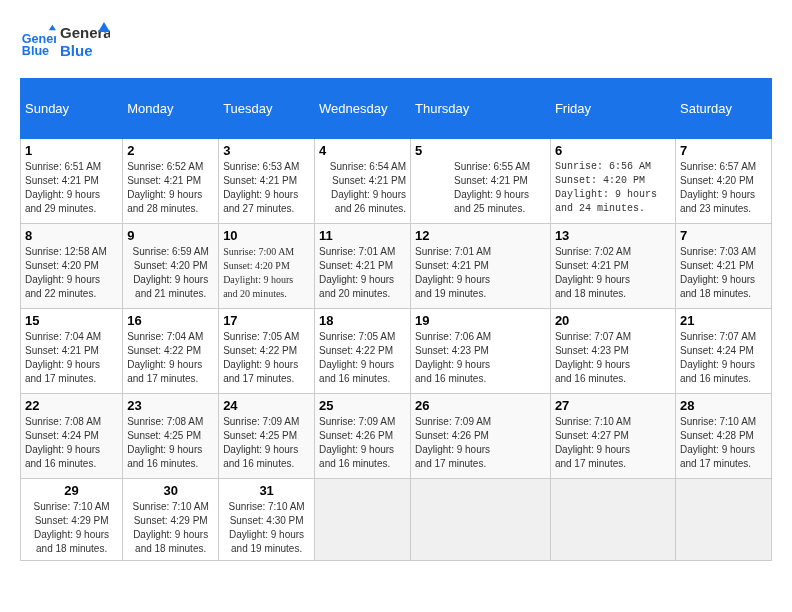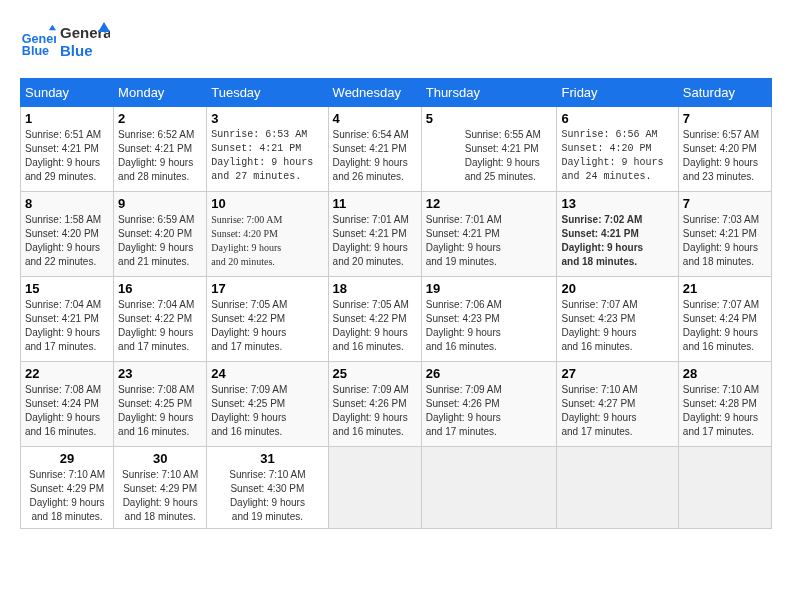--- a/index.html
+++ b/index.html
@@ -38,21 +38,21 @@
       color: #555;
     }
     table {
       width: 100%;
       border-collapse: collapse;
       font-size: 11px;
     }
     thead th {
       background-color: #1a73e8;
       color: #fff;
-      padding: 6px 4px;
+      padding: 22px 4px;
       font-size: 13px;
       font-weight: normal;
       text-align: left;
       border: 1px solid #1a73e8;
     }
     tbody td {
       border: 1px solid #ccc;
       vertical-align: top;
       padding: 4px;
       height: 85px;
@@ -129,28 +129,28 @@
         </td>
         <td>
           <span class="day-num">2</span>
           <div class="day-info" style="white-space: pre-line;">Sunrise: 6:52 AM
 Sunset: 4:21 PM
 Daylight: 9 hours
 and 28 minutes.</div>
         </td>
         <td>
           <span class="day-num">3</span>
-          <div class="day-info" style="white-space: pre-line; font-family: Liberation Mono, monospace;">Sunrise: 6:53 AM
+          <div class="day-info" style="white-space: pre-line;">Sunrise: 6:53 AM
 Sunset: 4:21 PM
 Daylight: 9 hours
 and 27 minutes.</div>
         </td>
         <td>
           <span class="day-num">4</span>
-          <div class="day-info" style="white-space: pre-line;">Sunrise: 6:54 AM
+          <div class="day-info" style="white-space: pre-line; text-align: right;">Sunrise: 6:54 AM
 Sunset: 4:21 PM
 Daylight: 9 hours
 and 26 minutes.</div>
         </td>
         <td>
           <span class="day-num">5</span>
           <div class="day-info" style="white-space: pre-line; margin-left: 39px;">Sunrise: 6:55 AM
 Sunset: 4:21 PM
 Daylight: 9 hours
 and 25 minutes.</div>
@@ -166,28 +166,28 @@
           <span class="day-num">7</span>
           <div class="day-info" style="white-space: pre-line;">Sunrise: 6:57 AM
 Sunset: 4:20 PM
 Daylight: 9 hours
 and 23 minutes.</div>
         </td>
       </tr>
       <tr>
         <td>
           <span class="day-num">8</span>
-          <div class="day-info" style="white-space: pre-line;">Sunrise: 1:58 AM
+          <div class="day-info" style="white-space: pre-line;">Sunrise: 12:58 AM
 Sunset: 4:20 PM
 Daylight: 9 hours
 and 22 minutes.</div>
         </td>
         <td>
           <span class="day-num">9</span>
-          <div class="day-info" style="white-space: pre-line;">Sunrise: 6:59 AM
+          <div class="day-info" style="white-space: pre-line; text-align: center;">Sunrise: 6:59 AM
 Sunset: 4:20 PM
 Daylight: 9 hours
 and 21 minutes.</div>
         </td>
         <td>
           <span class="day-num">10</span>
           <div class="day-info" style="white-space: pre-line; font-family: Liberation Serif, serif;">Sunrise: 7:00 AM
 Sunset: 4:20 PM
 Daylight: 9 hours
 and 20 minutes.</div>
@@ -201,21 +201,21 @@
         </td>
         <td>
           <span class="day-num">12</span>
           <div class="day-info" style="white-space: pre-line;">Sunrise: 7:01 AM
 Sunset: 4:21 PM
 Daylight: 9 hours
 and 19 minutes.</div>
         </td>
         <td>
           <span class="day-num">13</span>
-          <div class="day-info" style="white-space: pre-line; font-weight: bold;">Sunrise: 7:02 AM
+          <div class="day-info" style="white-space: pre-line;">Sunrise: 7:02 AM
 Sunset: 4:21 PM
 Daylight: 9 hours
 and 18 minutes.</div>
         </td>
         <td>
           <span class="day-num">7</span>
           <div class="day-info" style="white-space: pre-line;">Sunrise: 7:03 AM
 Sunset: 4:21 PM
 Daylight: 9 hours
 and 18 minutes.</div>

